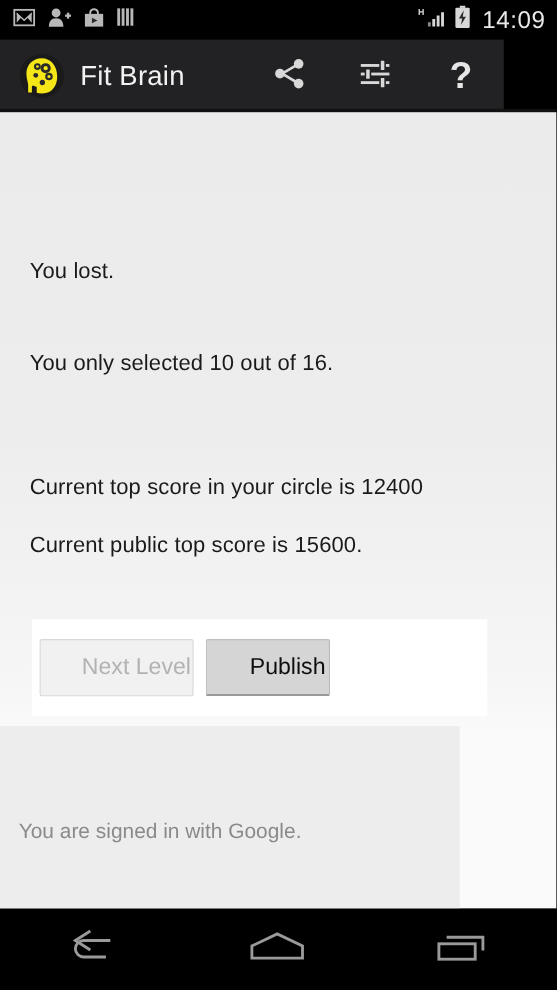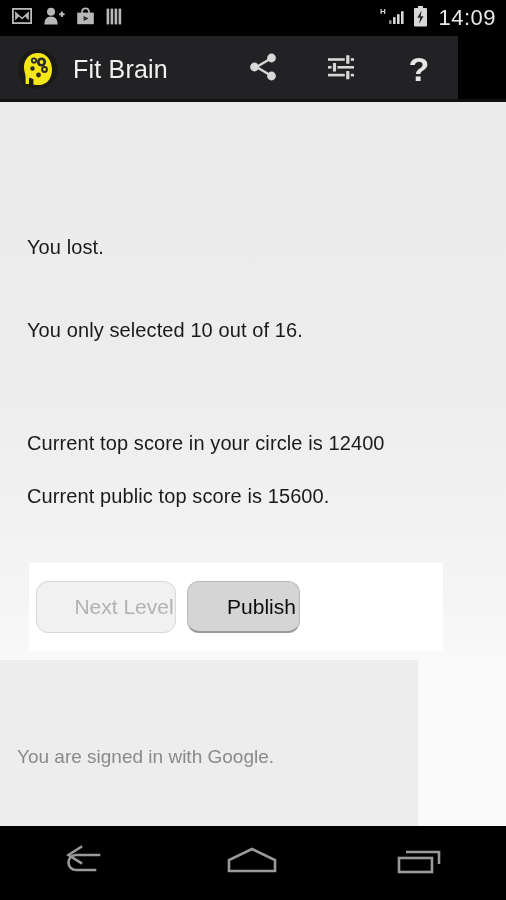--- a/index.html
+++ b/index.html
@@ -64,21 +64,21 @@
   .m2 { top:316px;margin-top:14px; }
   .m3 { top:383px; }
 
   
   .btn-panel {
     position:absolute; left:29px; top:461px; width:414px; height:88px;
     background:#ffffff; display:flex; align-items:center; gap:11px;
     padding-left:7px;
   }
   .btn {
-    height:52px; border-radius:12px; font-size:21px;
+    height:52px; border-radius:2px; font-size:21px;
     font-family:"Liberation Sans", sans-serif;
     display:flex; align-items:center; justify-content:center;
     cursor:pointer; white-space:nowrap;padding-left:36px;
   }
   .btn-enabled {
     background:#d5d5d5; color:#0d0d0d;
     border:1px solid #b8b8b8; border-bottom:2px solid #9a9a9a;
   }
   .btn-disabled {
     background:#f1f1f1; color:#b2b2b2;

